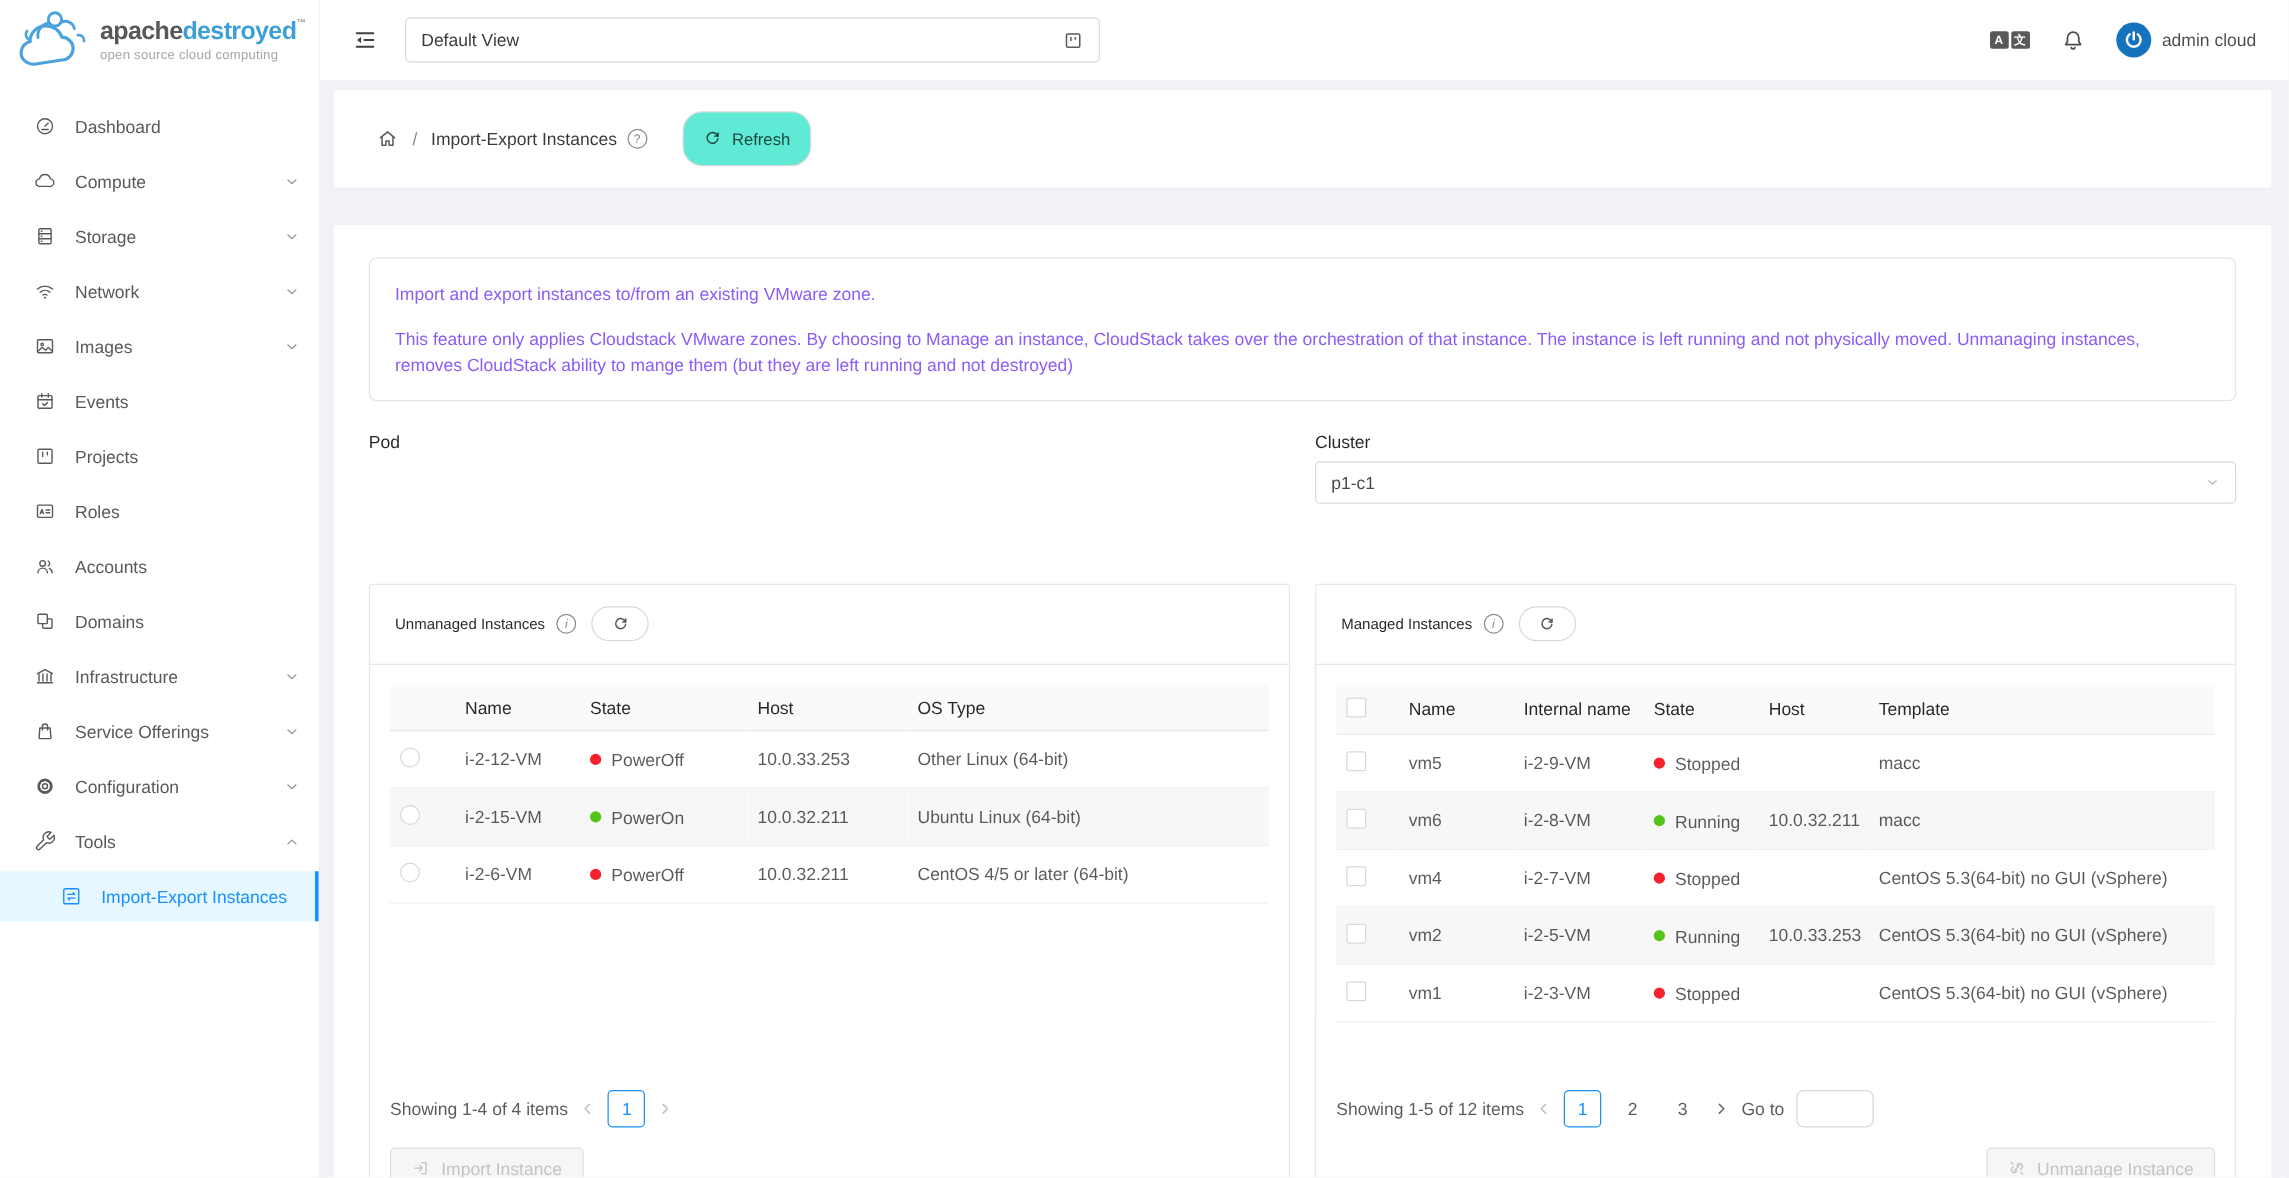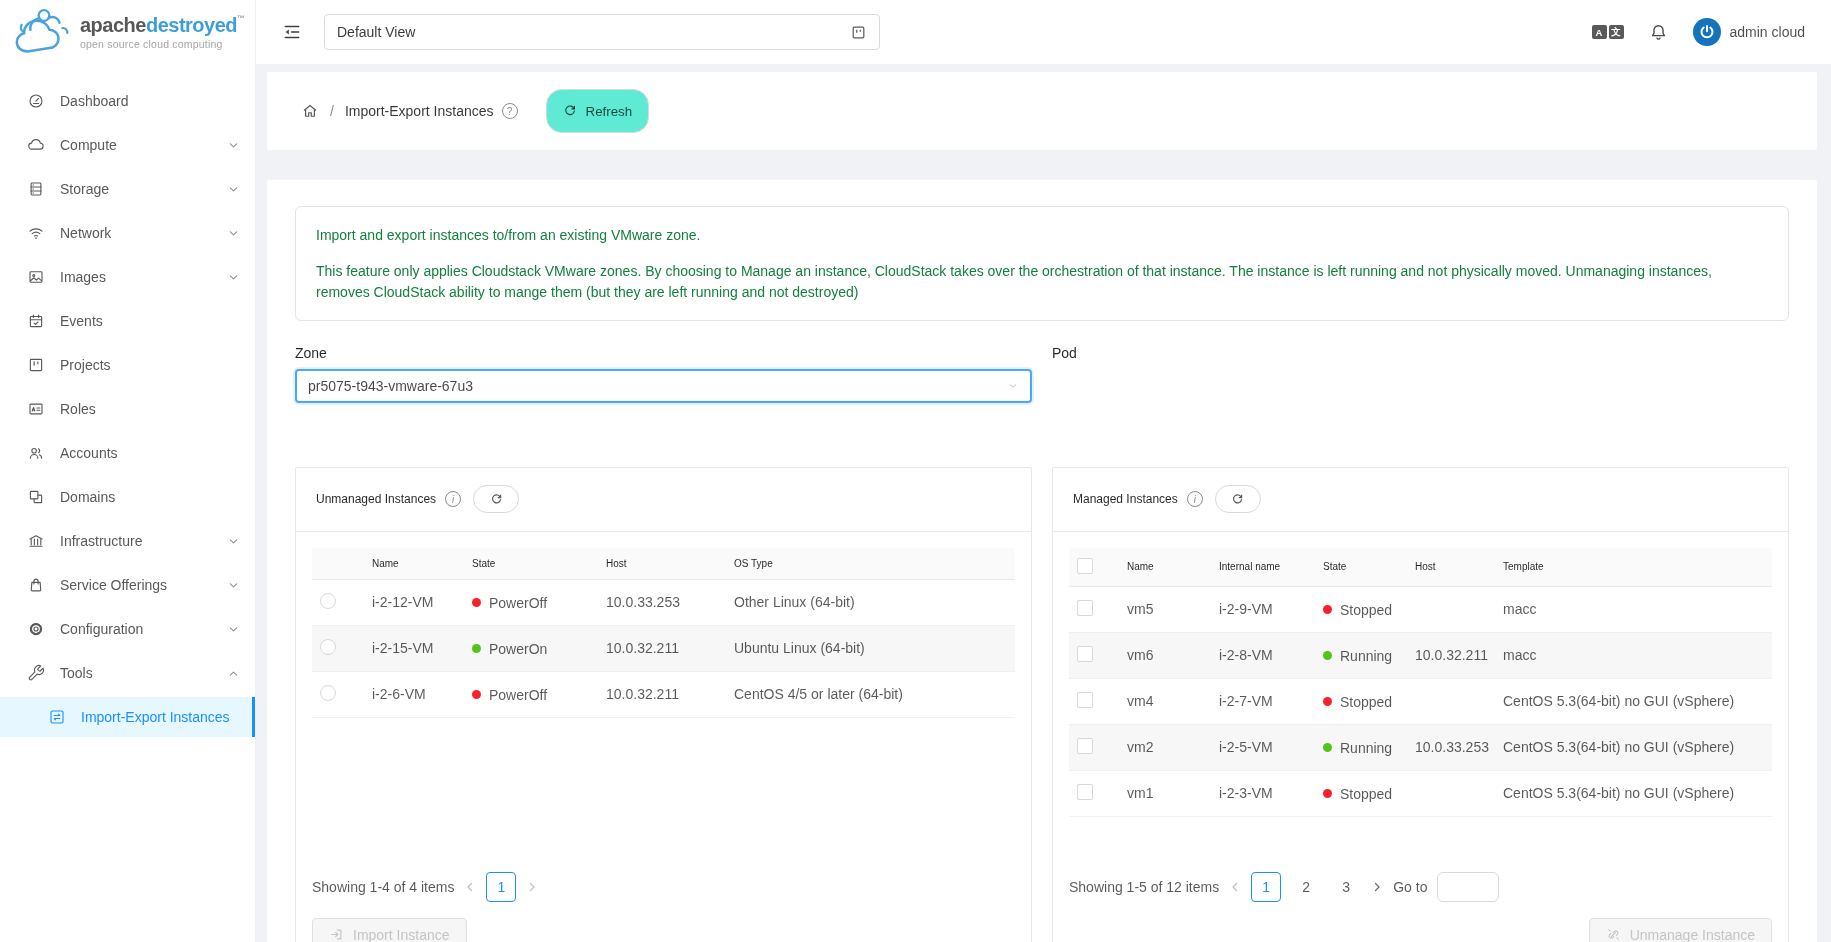--- a/index.html
+++ b/index.html
@@ -50,21 +50,21 @@
   .home-icon { width:18px; height:18px; color:#595959; display:inline-flex; cursor:pointer; }
   .home-icon svg { width:100%; height:100%; }
   .bc-sep { margin:0 11px; color:#8c8c8c; }
   .bc-title { color:rgba(0,0,0,.78); }
   .q-icon { margin-left:8px; width:16px; height:16px; border:1px solid #8c8c8c; border-radius:50%; color:#8c8c8c; font-size:10px; display:flex; align-items:center; justify-content:center; cursor:pointer; }
   .refresh-btn { margin-left:28px; height:44px; border:1px solid #d9d9d9; border-radius:16px; background:#5eead4; display:inline-flex; align-items:center; gap:9px; padding:0 16px; color:rgba(0,0,0,.7); cursor:pointer; }
   .refresh-btn .ric { width:14px; height:14px; display:inline-flex; }
   .refresh-btn .ric svg { width:100%; height:100%; }
 
   .main-card { background:#fff; margin-top:30px; padding:26px 28px; border-radius:2px; min-height:810px; }
-  .desc-box { border:1px solid #e4e4e4; border-radius:6px; padding:18px 20px; color:#15803d; line-height:1.45; }
+  .desc-box { border:1px solid #e4e4e4; border-radius:6px; padding:18px 20px; color:#8b5cf6; line-height:1.45; }
   .desc-box p + p { margin-top:16px; max-width:1490px; }
 
   .filters { display:flex; gap:20px; margin-top:24px; }
   .filter { flex:1; min-width:0; }
   .filter-label { color:rgba(0,0,0,.85); margin-bottom:8px; }
   .select { height:34px; border:1px solid #d9d9d9; border-radius:4px; display:flex; align-items:center; padding:0 12px; color:rgba(0,0,0,.72); background:#fff; cursor:pointer; }
   .select.focused { border:2px solid #48a7ff; box-shadow:0 0 0 2px rgba(24,144,255,.12); padding:0 11px; }
   .sel-arrow { margin-left:auto; width:12px; height:12px; color:#bfbfbf; display:inline-flex; }
   .sel-arrow svg { width:100%; height:100%; }
 
@@ -72,21 +72,21 @@
   .panel { flex:1; min-width:0; border:1px solid #e8e8e8; border-radius:2px; background:#fff; display:flex; flex-direction:column; height:502px; }
   .panel-head { height:64px; flex-shrink:0; display:flex; align-items:center; padding:0 20px; border-bottom:1px solid #e8e8e8; }
   .panel-title { font-size:12px; color:rgba(0,0,0,.85); }
   .info-icon { margin-left:9px; width:16px; height:16px; border:1px solid #8c8c8c; border-radius:50%; color:#8c8c8c; font-size:10px; font-style:italic; display:flex; align-items:center; justify-content:center; }
   .reload-pill { margin-left:12px; height:28px; width:46px; border:1px solid #d9d9d9; border-radius:14px; background:#fff; display:flex; align-items:center; justify-content:center; color:#595959; cursor:pointer; }
   .reload-pill .ric { width:13px; height:13px; display:inline-flex; }
   .reload-pill .ric svg { width:100%; height:100%; }
 
   .tbl-wrap { margin:16px 16px 0; }
   table { width:100%; border-collapse:collapse; table-layout:fixed; }
-  th { background:#fafafa; font-weight:500; color:rgba(0,0,0,.85); text-align:left; padding:10px 8px; border-bottom:1px solid #e8e8e8; font-size:10px; }
+  th { background:#fafafa; font-weight:500; color:rgba(0,0,0,.85); text-align:left; padding:10px 8px; border-bottom:1px solid #e8e8e8; font-size:14px; }
   td { padding:13px 8px; border-bottom:1px solid #f0f0f0; color:rgba(0,0,0,.65); overflow:hidden; white-space:nowrap; }
   tr.striped td { background:#f7f7f7; }
   .radio { width:16px; height:16px; border:1px solid #d9d9d9; border-radius:50%; background:#fff; display:inline-block; cursor:pointer; }
   .cbox { width:16px; height:16px; border:1px solid #d9d9d9; border-radius:2px; background:#fff; display:inline-block; cursor:pointer; }
   .st { display:inline-flex; align-items:center; gap:8px; }
   .dot { width:9px; height:9px; border-radius:50%; display:inline-block; flex-shrink:0; }
 
   .pagi-row { margin-top:auto; display:flex; align-items:center; padding:0 16px; gap:10px; color:rgba(0,0,0,.65); }
   .pg-arrow { width:12px; height:12px; display:inline-flex; cursor:pointer; }
   .pg-arrow svg { width:100%; height:100%; }
@@ -378,32 +378,32 @@
 
       <div class="main-card">
 
         <div class="desc-box">
           <p>Import and export instances to/from an existing VMware zone.</p>
           <p>This feature only applies Cloudstack VMware zones. By choosing to Manage an instance, CloudStack takes over the orchestration of that instance. The instance is left running and not physically moved. Unmanaging instances, removes CloudStack ability to mange them (but they are left running and not destroyed)</p>
         </div>
 
         <div class="filters">
           <div class="filter">
-            <div class="filter-label">Zone</div>
-            <div class="select focused">
-              <span>pr5075-t943-vmware-67u3</span>
+            <div class="filter-label">Pod</div>
+          </div>
+          <div class="filter">
+            <div class="filter-label">Cluster</div>
+            <div class="select">
+              <span>p1-c1</span>
               <span class="sel-arrow">
                   <svg viewBox="0 0 24 24" fill="none" stroke="currentColor" stroke-width="2">
                     <path d="M5.5 8.5l6.5 6 6.5-6"></path>
                   </svg>
                 </span>
             </div>
-          </div>
-          <div class="filter">
-            <div class="filter-label">Pod</div>
           </div>
         </div>
 
         <div class="panels">
 
           <section class="panel">
             <div class="panel-head">
               <span class="panel-title">Unmanaged Instances</span>
               <span class="info-icon">i</span>
               <button class="reload-pill">

